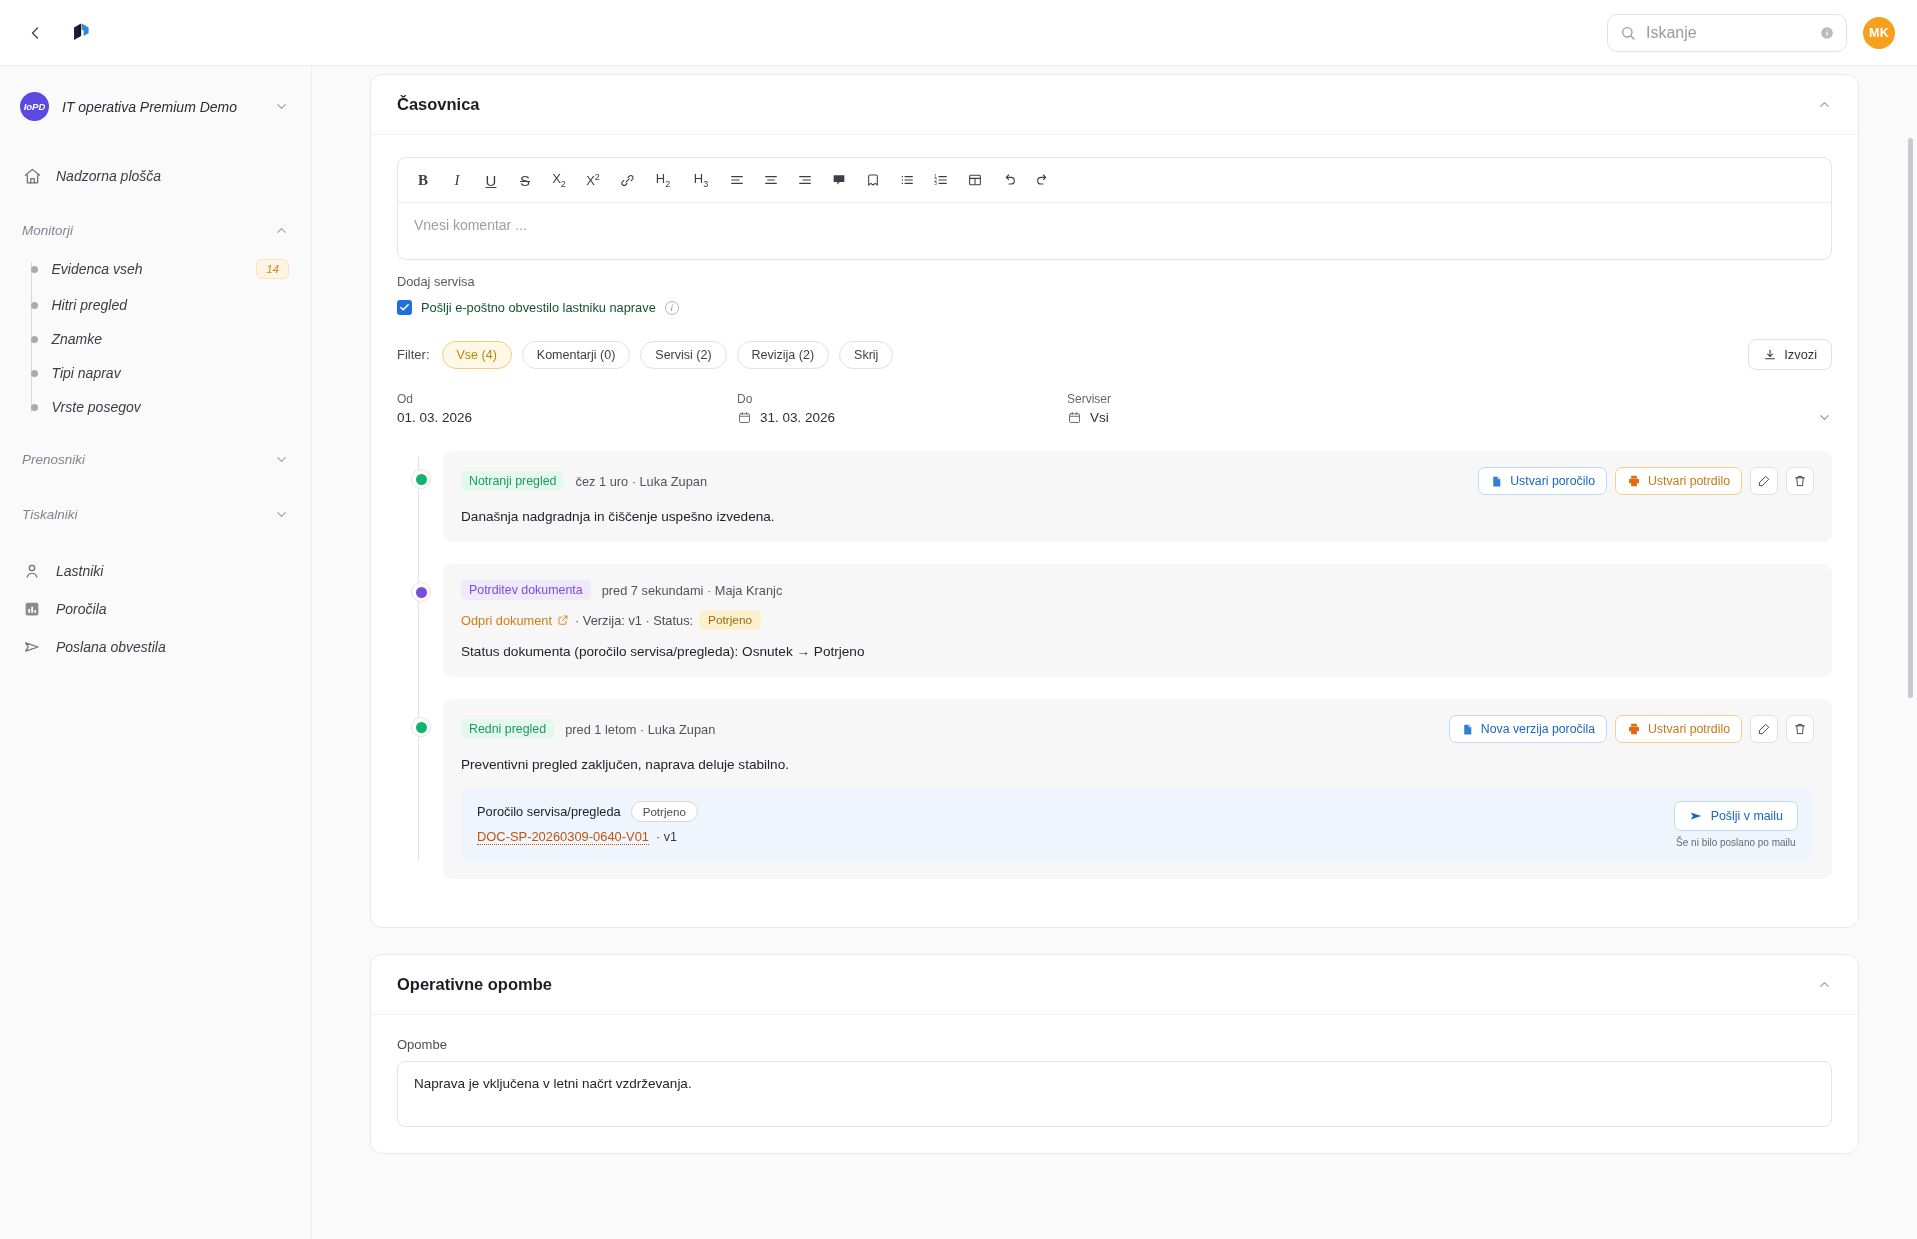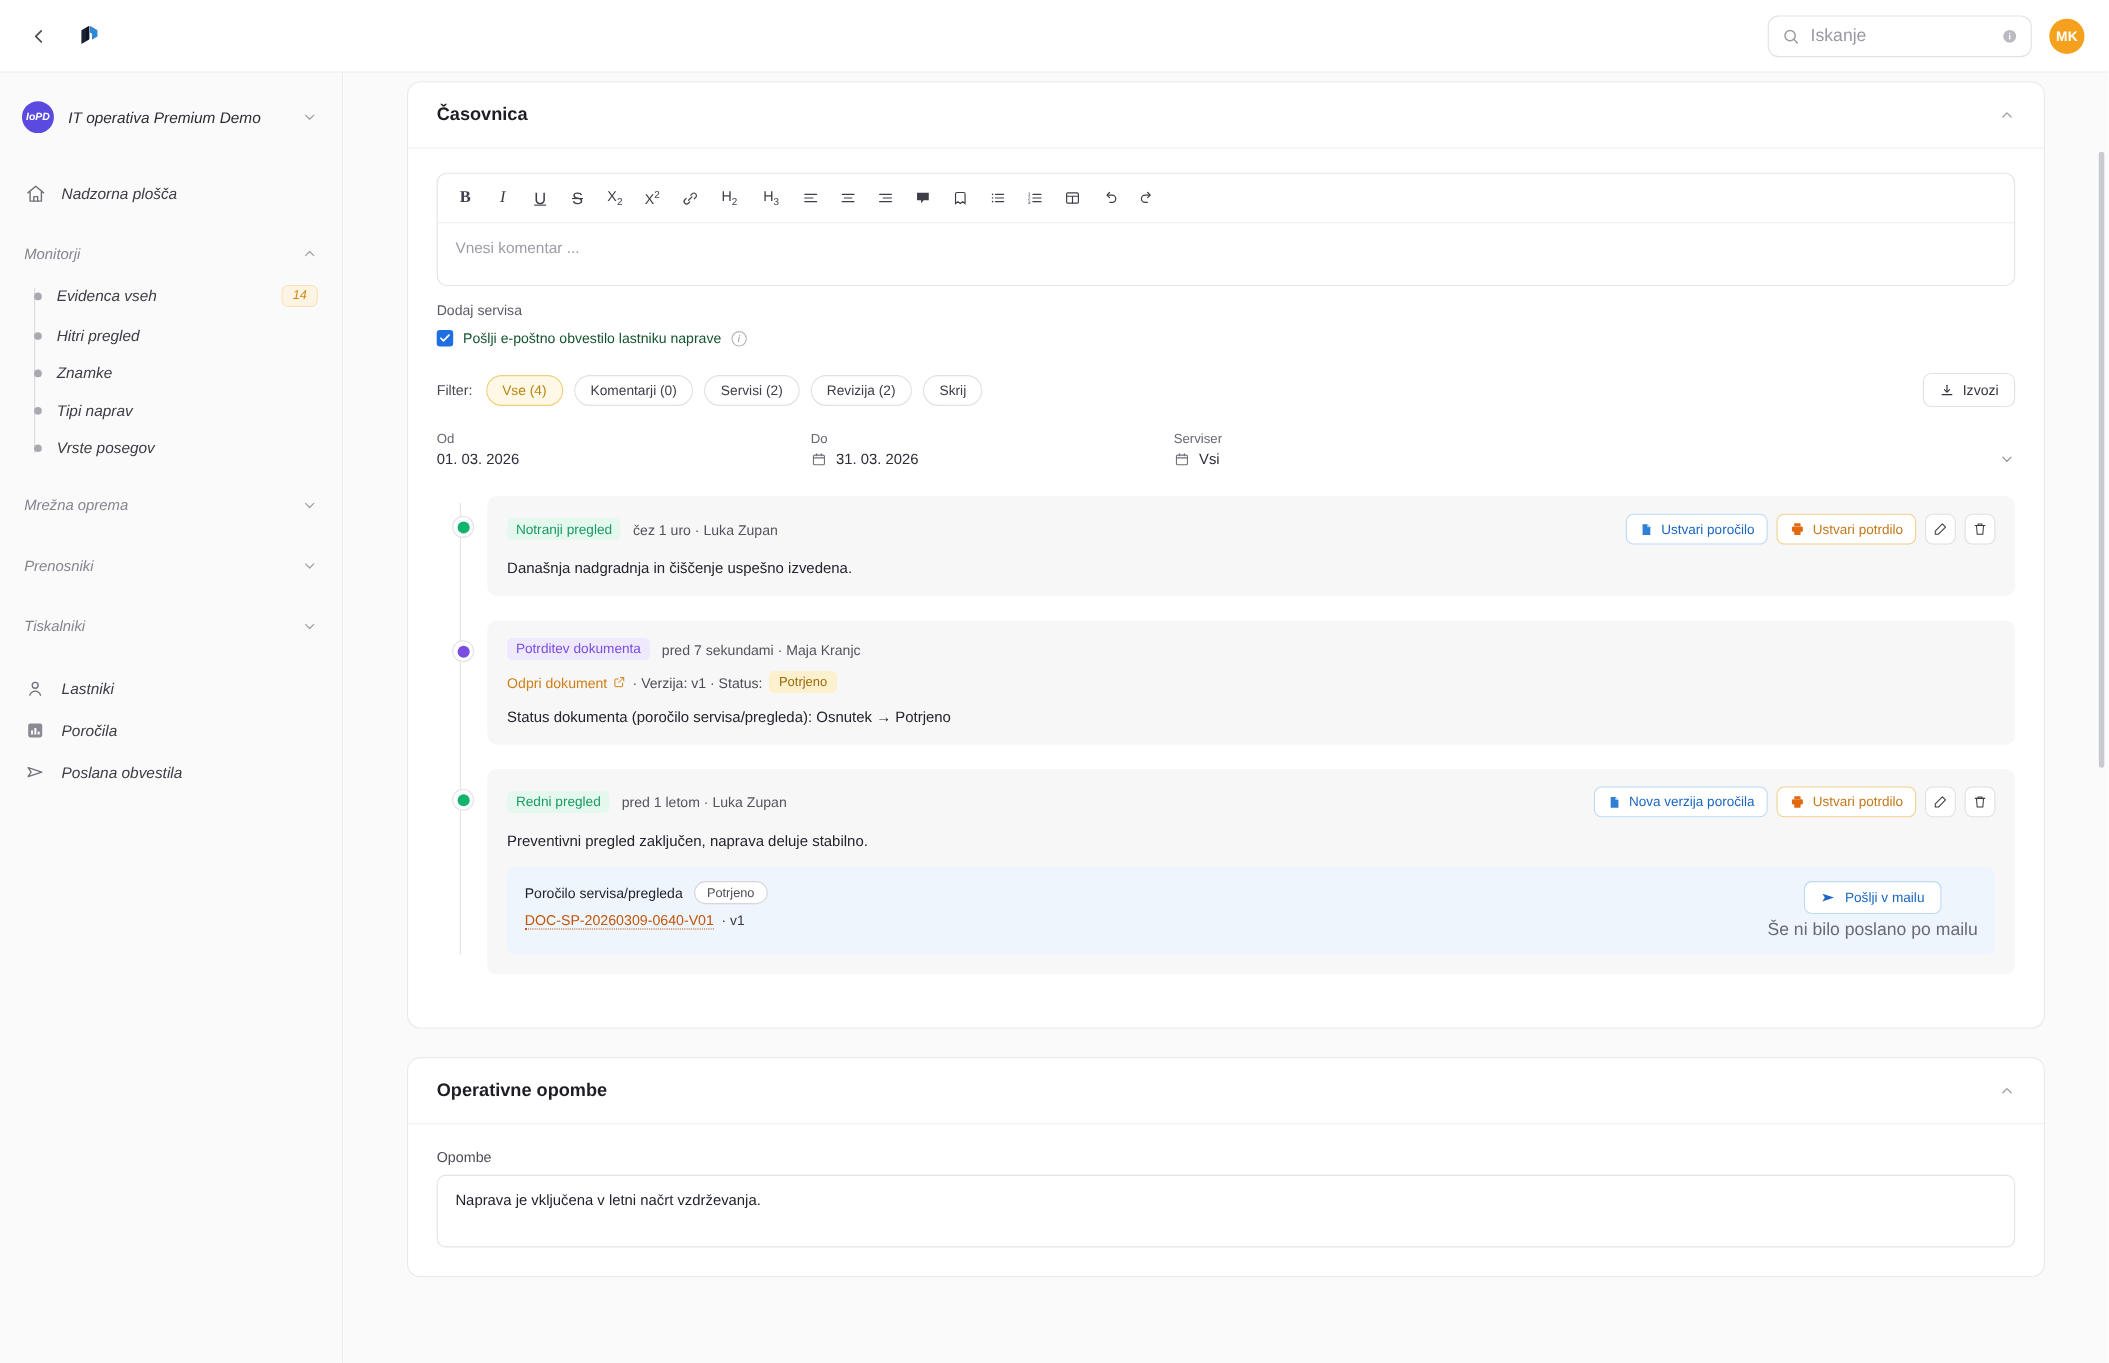--- a/index.html
+++ b/index.html
@@ -201,21 +201,21 @@
   .doc-line2 { margin-top: 7px; display: flex; align-items: center; gap: 7px; }
   .doc-code {
     font-size: 12.9px; color: #c2550c; border-bottom: 1px dotted #c2550c; cursor: pointer;
   }
   .doc-ver { font-size: 12.6px; color: #3a3a44; }
   .doc-right { display: flex; flex-direction: column; align-items: center; gap: 6px; }
   .mail-btn {
     border: 1px solid #bcd9f6; background: #fff; border-radius: 7px; padding: 7px 14px;
     font-size: 12.4px; color: #1a66c2; display: flex; align-items: center; gap: 8px; cursor: pointer;
   }
-  .mail-note { font-size: 16px; color: #6a6a75; }
+  .mail-note { font-size: 10px; color: #6a6a75; }
 
   
   .notes-label { font-size: 13px; color: #4d4d57; }
   .notes-box {
     margin-top: 9px; border: 1px solid #e4e4e8; border-radius: 8px; padding: 14px 16px;
     font-size: 13.5px; color: #23232c; min-height: 66px;
   }
 
   
   .scrollbar {
@@ -314,28 +314,20 @@
         <div class="sub-item">
           <span class="bullet"></span>
           <span class="lbl">Tipi naprav</span>
         </div>
         <div class="sub-item">
           <span class="bullet"></span>
           <span class="lbl">Vrste posegov</span>
         </div>
       </div>
 
-      <div class="group-head">
-        <span class="t">Mrežna oprema</span>
-        <span class="chev">
-          <svg width="15" height="15" viewBox="0 0 24 24" fill="none" stroke="currentColor" stroke-width="1.7" stroke-linecap="round" stroke-linejoin="round">
-              <polyline points="6 9 12 15 18 9"></polyline>
-            </svg>
-        </span>
-      </div>
 
       <div class="group-head">
         <span class="t">Prenosniki</span>
         <span class="chev">
           <svg width="15" height="15" viewBox="0 0 24 24" fill="none" stroke="currentColor" stroke-width="1.7" stroke-linecap="round" stroke-linejoin="round">
               <polyline points="6 9 12 15 18 9"></polyline>
             </svg>
         </span>
       </div>
 

